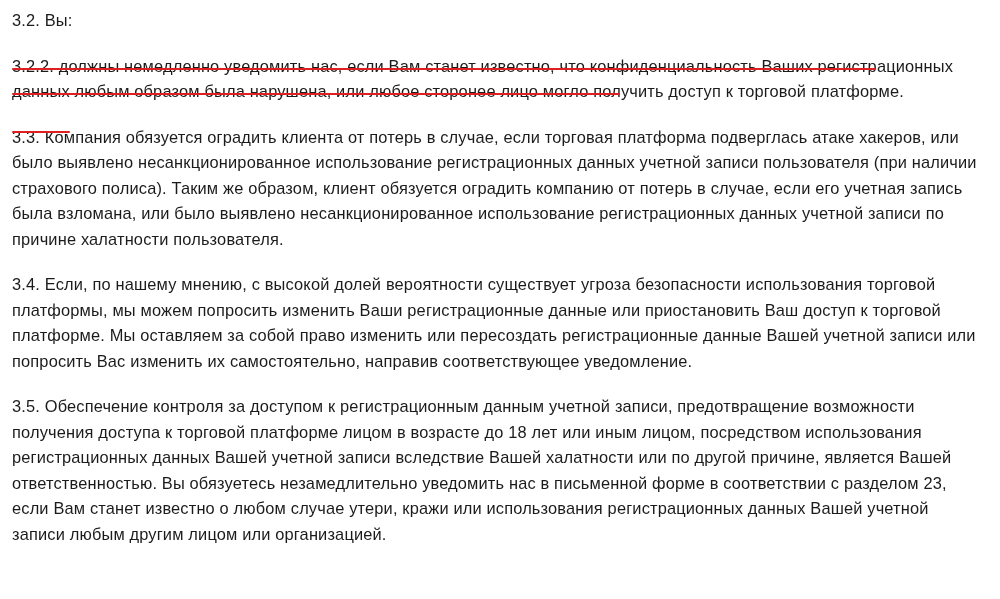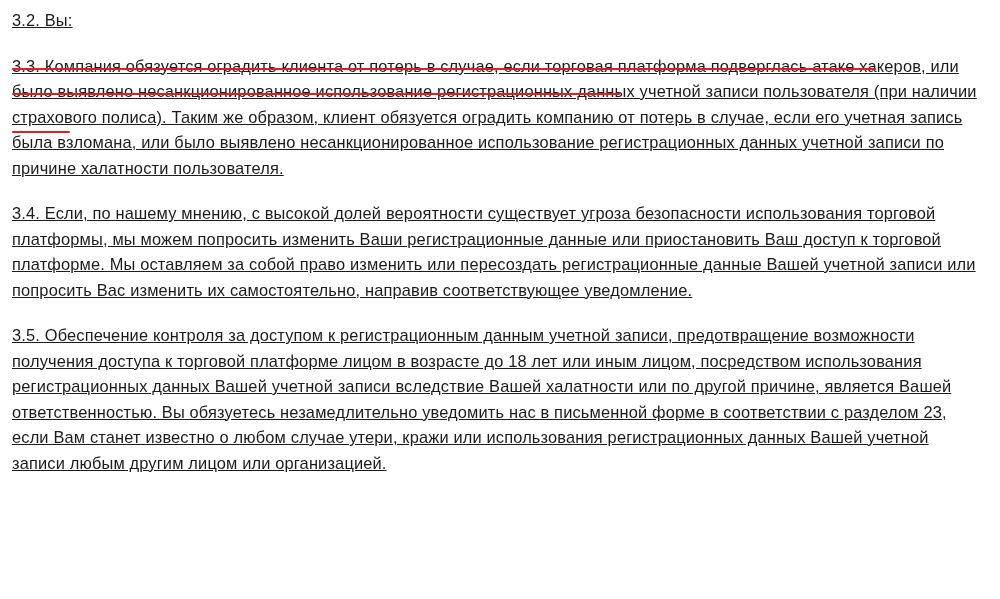--- a/index.html
+++ b/index.html
@@ -13,21 +13,20 @@
     font-family: "Liberation Sans", sans-serif;
     color: #1c1c1c;
     overflow: hidden;
   }
   .page {
     position: relative;
     width: 1000px;
     height: 464px;
     box-sizing: border-box;
     padding: 8px 20px 0 12px;
-    text-decoration: underline;
   }
   .para {
     font-size: 16.4px;
     line-height: 25.5px;
     margin: 0 0 20px 0;
     text-align: left;
     letter-spacing: 0.01em;
     color: #1b1b1b;
   }
   .para:last-child {
@@ -42,20 +41,21 @@
   }
 </style>
 </head>
 <body>
 
 <div class="page">
 
   <p class="para">3.2. Вы:</p>
 
 
+  <p class="para">3.2.2. должны немедленно уведомить нас, если Вам станет известно, что конфиденциальность Ваших регистрационных данных любым образом была нарушена, или любое сторонее лицо могло получить доступ к торговой платформе.</p>
 
   <p class="para">3.3. Компания обязуется оградить клиента от потерь в случае, если торговая платформа подверглась атаке хакеров, или было выявлено несанкционированное использование регистрационных данных учетной записи пользователя (при наличии страхового полиса). Таким же образом, клиент обязуется оградить компанию от потерь в случае, если его учетная запись была взломана, или было выявлено несанкционированное использование регистрационных данных учетной записи по причине халатности пользователя.</p>
 
   <p class="para">3.4. Если, по нашему мнению, с высокой долей вероятности существует угроза безопасности использования торговой платформы, мы можем попросить изменить Ваши регистрационные данные или приостановить Ваш доступ к торговой платформе. Мы оставляем за собой право изменить или пересоздать регистрационные данные Вашей учетной записи или попросить Вас изменить их самостоятельно, направив соответствующее уведомление.</p>
 
   <p class="para">3.5. Обеспечение контроля за доступом к регистрационным данным учетной записи, предотвращение возможности получения доступа к торговой платформе лицом в возрасте до 18 лет или иным лицом, посредством использования регистрационных данных Вашей учетной записи вследствие Вашей халатности или по другой причине, является Вашей ответственностью. Вы обязуетесь незамедлительно уведомить нас в письменной форме в соответствии с разделом 23, если Вам станет известно о любом случае утери, кражи или использования регистрационных данных Вашей учетной записи любым другим лицом или организацией.</p>
 
   <div class="rule" style="left:12px; top:68px; width:864px;"></div>
   <div class="rule" style="left:12px; top:93px; width:608px;"></div>
   <div class="rule" style="left:12px; top:131px; width:58px;"></div>

